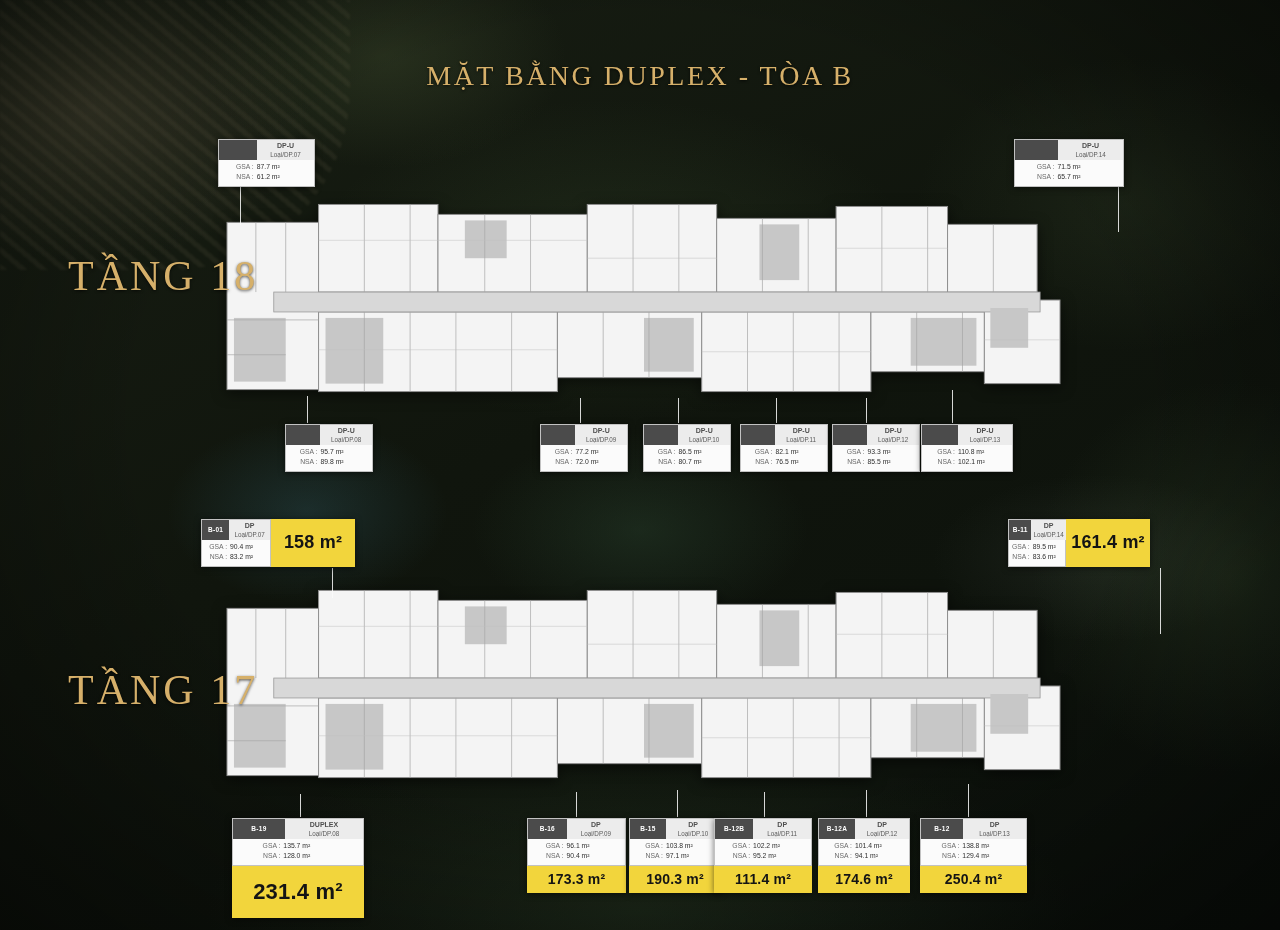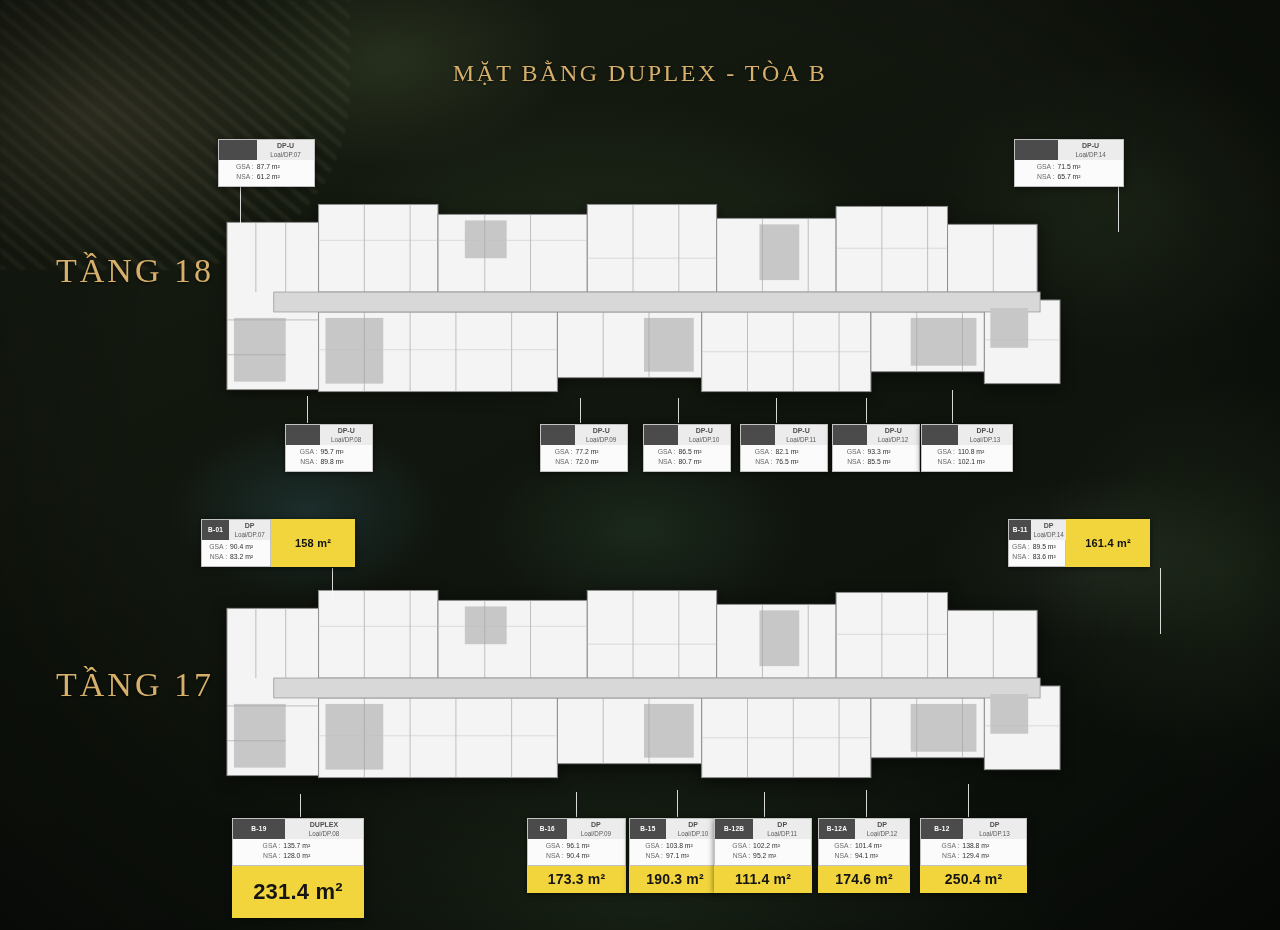--- a/index.html
+++ b/index.html
@@ -29,26 +29,26 @@
     filter:blur(1px);border-bottom-right-radius:180px;
   }
   .vignette{
     position:absolute;inset:0;z-index:1;pointer-events:none;
     background:radial-gradient(ellipse at 50% 45%, transparent 55%, rgba(0,0,0,0.5) 100%);
   }
   
   .title{
     position:absolute;left:0;right:0;top:60px;z-index:3;margin:0;
     text-align:center;font-family:"Liberation Serif",serif;font-weight:500;
-    font-size:24px;letter-spacing:2.5px;color:var(--gold,#D6B06A);
+    font-size:28px;letter-spacing:2.5px;color:var(--gold,#D6B06A);
     text-shadow:0 1px 3px rgba(0,0,0,.7);
   }
   .floor-label{
-    position:absolute;left:56px;z-index:3;
-    font-family:"Liberation Serif",serif;font-size:34px;font-weight:500;
+    position:absolute;left:68px;z-index:3;
+    font-family:"Liberation Serif",serif;font-size:42px;font-weight:500;
     letter-spacing:3px;color:var(--gold,#D6B06A);text-shadow:0 1px 3px rgba(0,0,0,.7);
   }
   .fl18{top:252px;} .fl17{top:666px;}
   
   .plan{position:absolute;width:836px;height:205px;z-index:2;filter:drop-shadow(0 3px 7px rgba(0,0,0,.55));}
   .p18{left:226px;top:200px;} .p17{left:226px;top:586px;}
   .defs-svg{position:absolute;width:0;height:0;}
   
   .leader{position:absolute;width:1px;background:rgba(250,250,250,.85);z-index:2;}
   
@@ -68,21 +68,21 @@
   .mrow{display:flex;font-size:6.8px;line-height:1.55;color:#6a6a6a;}
   .mrow .k{flex:0 0 36%;text-align:right;padding-right:3px;}
   .mrow .v{flex:1;color:#2e2e2e;}
   .area-box{
     grid-area:area;background:var(--yellow,#F2D53C);color:#141414;
     display:flex;align-items:center;justify-content:center;
     font-weight:800;font-size:14px;height:27px;letter-spacing:.2px;
   }
   .area-box:empty{display:none;}
   .card.area-right{grid-template-areas:"head area" "met area";grid-template-columns:1fr 84px;}
-  .card.area-right .area-box{height:auto;font-size:11px;}
+  .card.area-right .area-box{height:auto;font-size:18px;}
   .card.area-big .area-box{height:52px;font-size:22px;}
 </style>
 </head>
 <body>
 
 <div class="bg"></div>
 <div class="housing"></div>
 <div class="vignette"></div>
 
 <svg class="defs-svg" aria-hidden="true">

